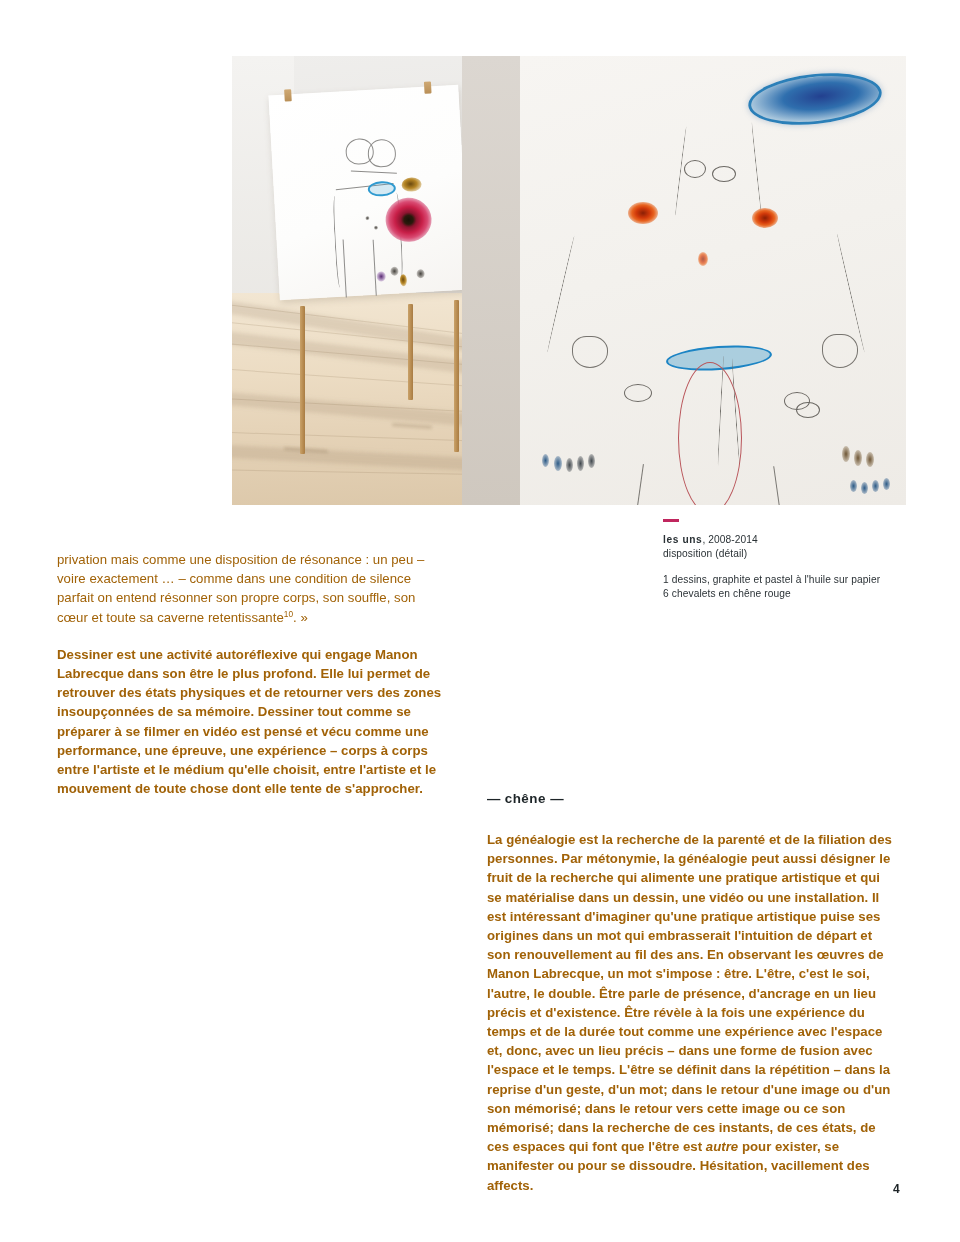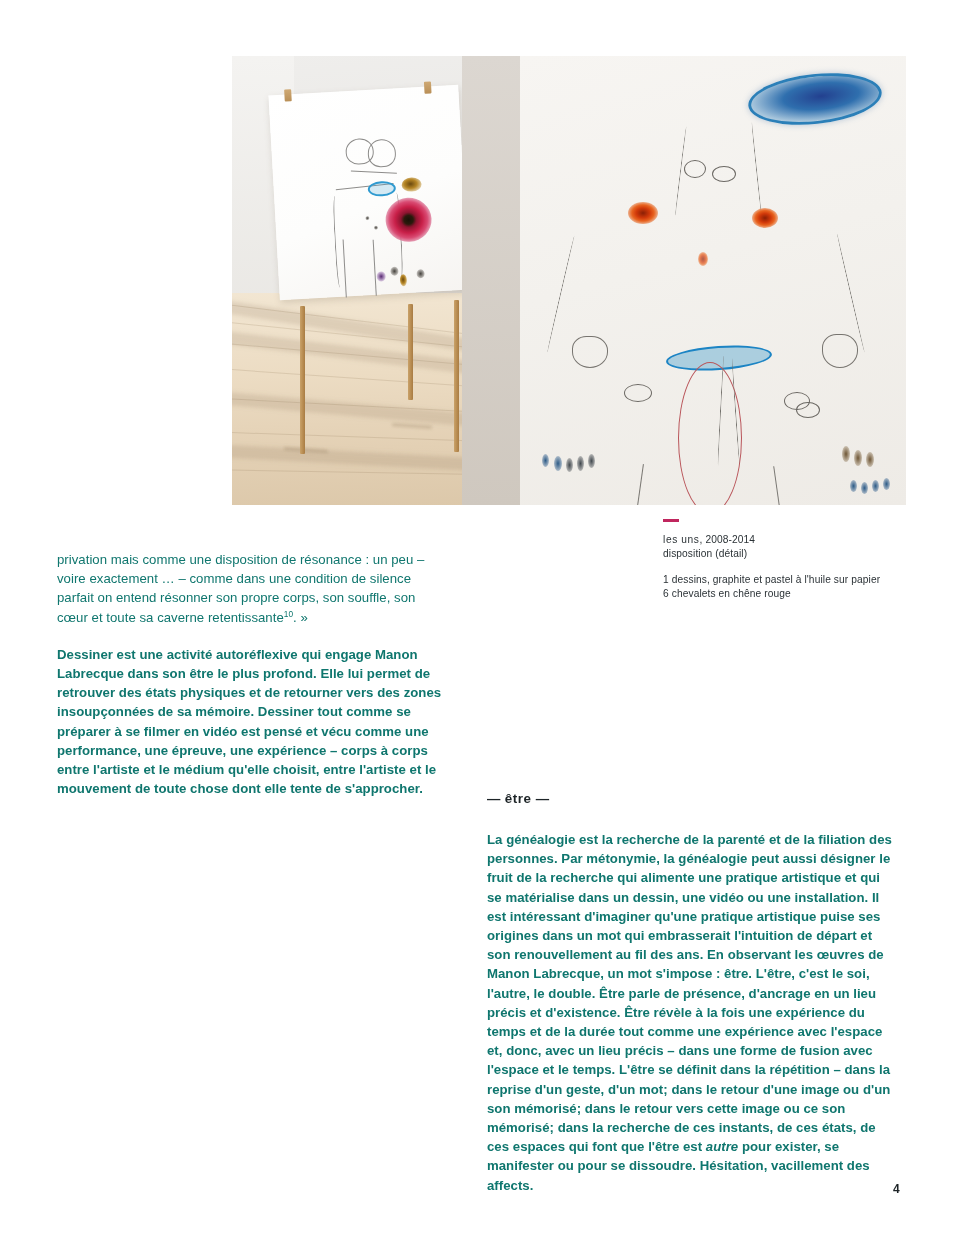--- a/index.html
+++ b/index.html
@@ -207,41 +207,41 @@
     width: 16px; height: 3px;
     background: #c0265e;
     margin-bottom: 11px;
   }
   .cap-line {
     font-size: 10.2px;
     line-height: 13.6px;
     color: #2b3236;
     letter-spacing: .01em;
   }
-  .cap-title { font-weight: normal; letter-spacing: .06em; }
+  .cap-title { font-weight: bold; letter-spacing: .06em; }
   .cap-gap { height: 13px; }
 
   
   .col-left {
     position: absolute;
     left: 57px;
     top: 550px;
     width: 385px;
   }
   .col-right {
     position: absolute;
     left: 487px;
     top: 830px;
     width: 410px;
   }
   p.body {
     margin: 0 0 18px 0;
     font-size: 13.2px;
     line-height: 19.2px;
-    color: #0f766e;
+    color: #a16207;
     letter-spacing: .002em;
   }
   p.body:last-child { margin-bottom: 0; font-weight: bold; }
   sup {
     font-size: 8.3px;
     vertical-align: super;
     line-height: 0;
   }
   em { font-style: italic; }
 
@@ -398,21 +398,21 @@
   <div class="cap-line">6 chevalets en chêne rouge</div>
 </div>
 
 <div class="col-left">
   <p class="body"><span>privation mais comme une disposition de résonance : un peu – voire exactement … – comme dans une condition de silence parfait on entend résonner son propre corps, son souffle, son cœur et toute sa caverne retentissante</span><sup>10</sup><span>. »</span></p>
   <p class="body">Dessiner est une activité autoréflexive qui engage Manon Labrecque dans son être le plus profond. Elle lui permet de retrouver des états physiques et de retourner vers des zones insoupçonnées de sa mémoire. Dessiner tout comme se préparer à se filmer en vidéo est pensé et vécu comme une performance, une épreuve, une expérience – corps à corps entre l'artiste et le médium qu'elle choisit, entre l'artiste et le mouvement de toute chose dont elle tente de s'approcher.</p>
 </div>
 
 <div class="section-heading">
   <span class="rule">—</span>
-  <span>être</span>
+  <span>chêne</span>
   <span class="rule">—</span>
 </div>
 
 <div class="col-right">
   <p class="body"><span>La généalogie est la recherche de la parenté et de la filiation des personnes. Par métonymie, la généalogie peut aussi désigner le fruit de la recherche qui alimente une pratique artistique et qui se matérialise dans un dessin, une vidéo ou une installation. Il est intéressant d'imaginer qu'une pratique artistique puise ses origines dans un mot qui embrasserait l'intuition de départ et son renouvellement au fil des ans. En observant les œuvres de Manon Labrecque, un mot s'impose : être. L'être, c'est le soi, l'autre, le double. Être parle de présence, d'ancrage en un lieu précis et d'existence. Être révèle à la fois une expérience du temps et de la durée tout comme une expérience avec l'espace et, donc, avec un lieu précis – dans une forme de fusion avec l'espace et le temps. L'être se définit dans la répétition – dans la reprise d'un geste, d'un mot; dans le retour d'une image ou d'un son mémorisé; dans le retour vers cette image ou ce son mémorisé; dans la recherche de ces instants, de ces états, de ces espaces qui font que l'être est </span><em>autre</em><span> pour exister, se manifester ou pour se dissoudre. Hésitation, vacillement des affects.</span></p>
 </div>
 
 <div class="folio">4</div>
 
 </body></html>

